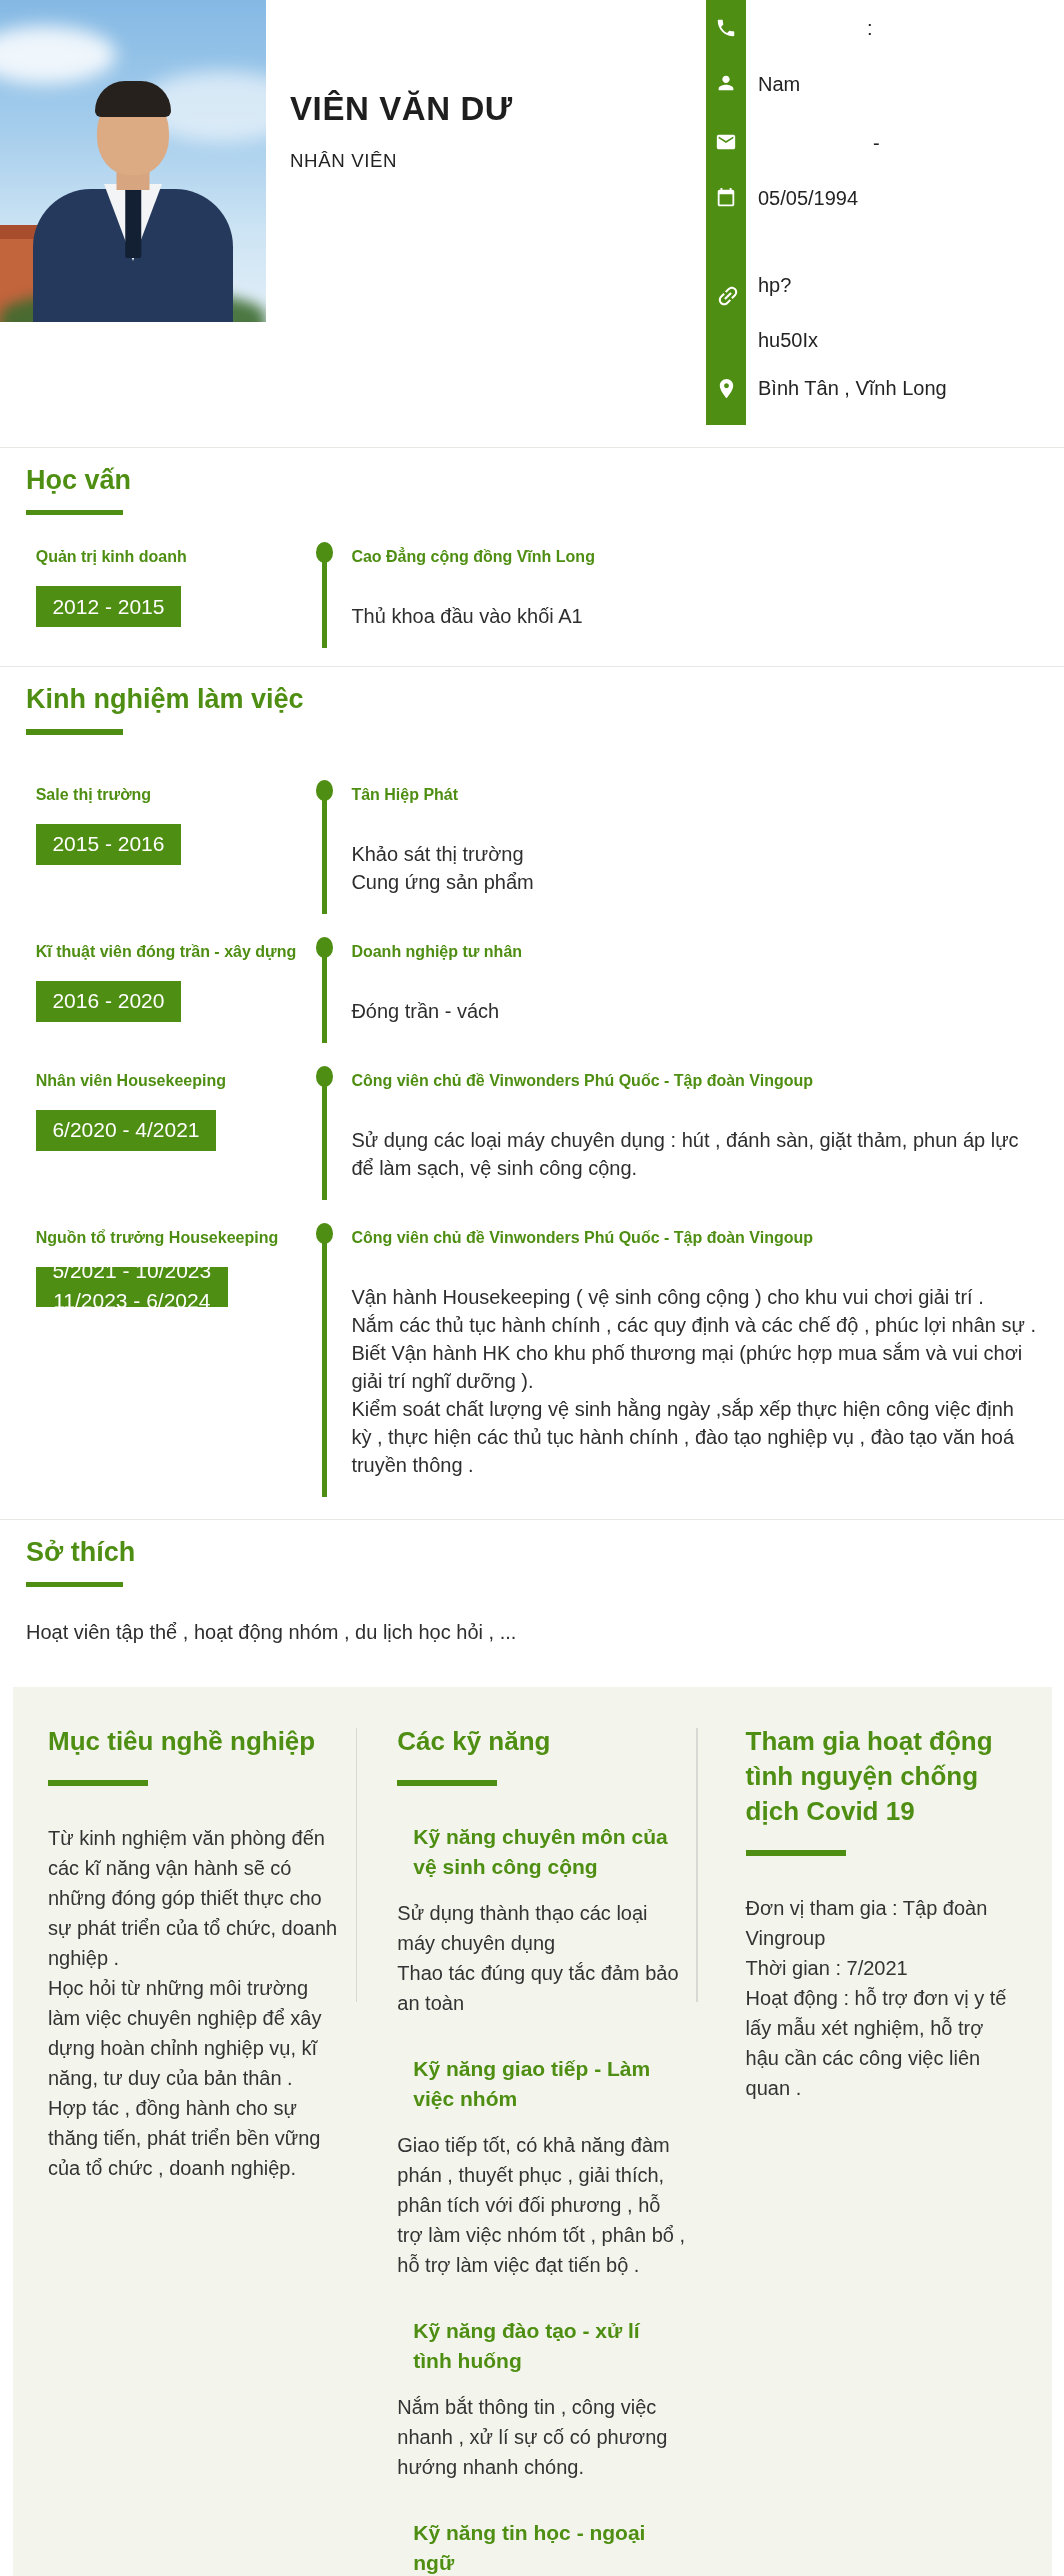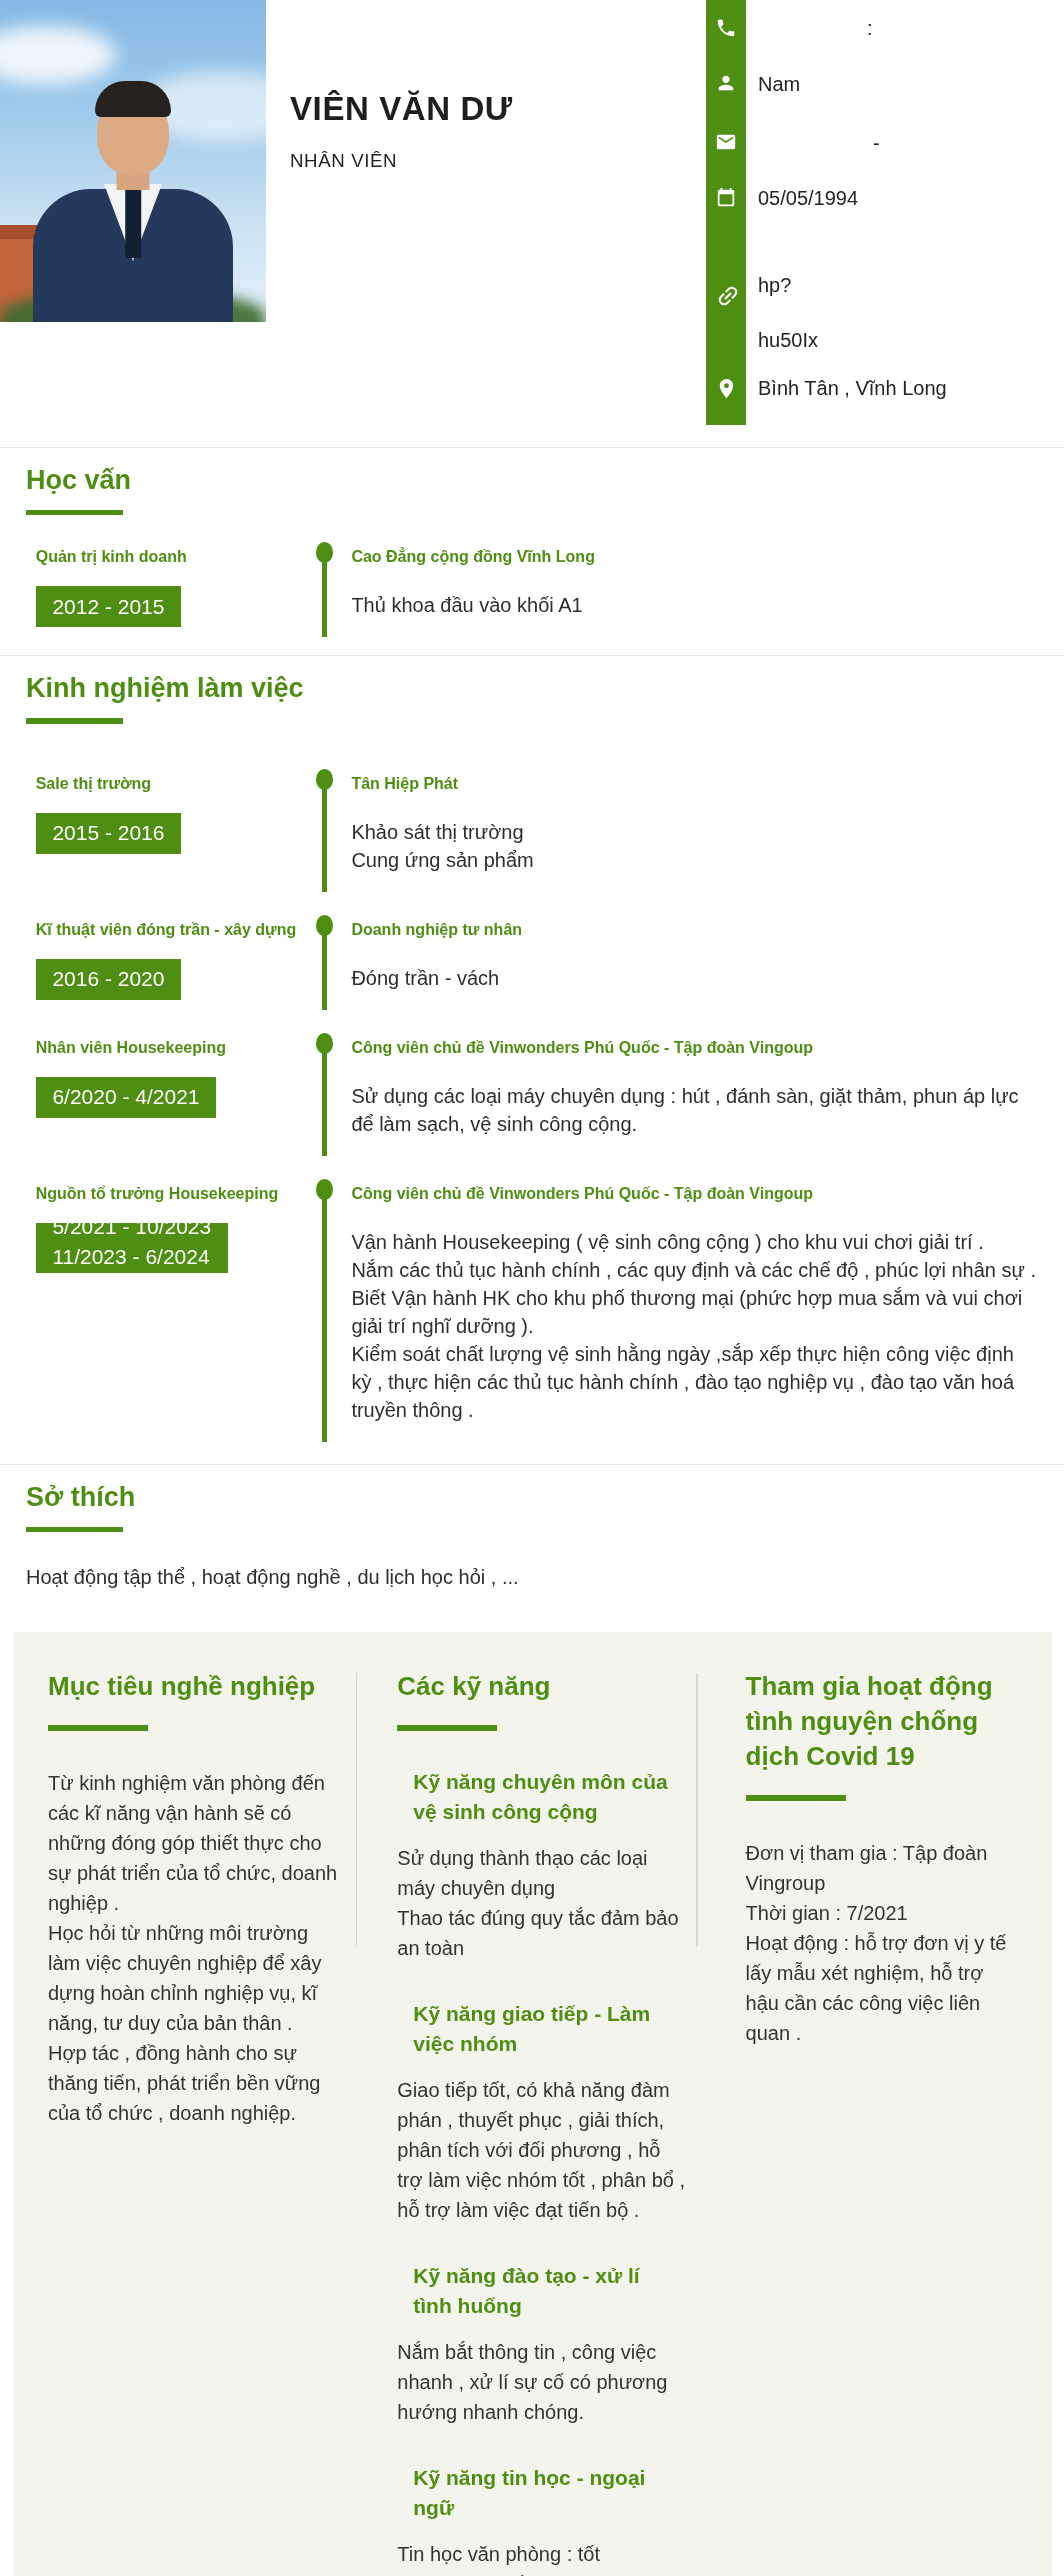--- a/index.html
+++ b/index.html
@@ -50,28 +50,28 @@
   .sec{padding:0 26px;}
   .sec h2{margin:16.7px 0 0;font-size:27px;line-height:31px;font-weight:bold;color:var(--green);}
   .rule{width:97px;height:5.8px;background:var(--green);margin-top:14px;}
 
   .entry{display:flex;margin-left:9.7px;margin-top:27px;}
   .entry.gap{margin-top:23px;}
   .ecol-l{width:277px;flex-shrink:0;}
   .etitle{font-size:16px;line-height:30px;font-weight:bold;color:var(--green);}
   .datebox{display:inline-block;background:var(--green);color:#fff;font-size:21px;
            padding:8.4px 16.7px;margin-top:14px;white-space:nowrap;}
-  .datebox.clip{height:50px;padding-top:0;padding-bottom:0;overflow:hidden;box-sizing:border-box;}
+  .datebox.clip{height:40px;padding-top:0;padding-bottom:0;overflow:hidden;box-sizing:border-box;text-align:center;}
   .datebox.clip .dline{display:block;line-height:30px;}
   .datebox.clip .dline.hiddenline{margin-top:-11px;}
   .tl{width:4.5px;background:var(--green);margin-left:9.7px;position:relative;flex-shrink:0;margin-top:3.9px;}
   .tl::before{content:'';position:absolute;top:-3.9px;left:-6.1px;width:16.7px;height:20.6px;
               border-radius:50%;background:var(--green);}
   .ecol-r{flex:1;margin-left:24.5px;padding-bottom:18px;}
-  .edesc{margin-top:19px;font-size:20px;line-height:28px;color:#2e2e2e;white-space:pre-line;}
+  .edesc{margin-top:30px;font-size:20px;line-height:28px;color:#2e2e2e;white-space:pre-line;}
   .hobbies-text{margin-top:31px;font-size:20px;line-height:28px;color:#2e2e2e;}
 
   
   .panel{background:var(--panel);margin:41px 13px 0;flex:1;display:flex;
          padding:37px 13px 0 35px;box-sizing:border-box;}
   .pcol h3{margin:0;font-size:26px;line-height:35px;font-weight:bold;color:var(--green);}
   .prule{width:100px;height:5.8px;background:var(--green);margin-top:20.6px;}
   .pbody{margin-top:37px;font-size:20px;line-height:30px;color:#333;white-space:pre-line;}
   .col1{width:290px;flex-shrink:0;}
   .col2{width:290px;flex-shrink:0;padding-left:40px;}
@@ -232,21 +232,21 @@
 Kiểm soát chất lượng vệ sinh hằng ngày ,sắp xếp thực hiện công việc định kỳ , thực hiện các thủ tục hành chính , đào tạo nghiệp vụ , đào tạo văn hoá truyền thông .</div>
       </div>
     </div>
   </section>
 
   <hr class="sep sep3">
 
   <section class="sec">
     <h2>Sở thích</h2>
     <div class="rule"></div>
-    <div class="hobbies-text">Hoạt động tập thể , hoạt động nghề , du lịch học hỏi , ...</div>
+    <div class="hobbies-text">Hoạt viên tập thể , hoạt động nhóm , du lịch học hỏi , ...</div>
   </section>
 
   <section class="panel">
 
     <div class="pcol col1">
       <h3>Mục tiêu nghề nghiệp</h3>
       <div class="prule"></div>
       <div class="pbody">Từ kinh nghiệm văn phòng đến các kĩ năng vận hành sẽ có những đóng góp thiết thực cho sự phát triển của tổ chức, doanh nghiệp .
 Học hỏi từ những môi trường làm việc chuyên nghiệp để xây dựng hoàn chỉnh nghiệp vụ, kĩ năng, tư duy của bản thân .
 Hợp tác , đồng hành cho sự thăng tiến, phát triển bền vững của tổ chức , doanh nghiệp.</div>

